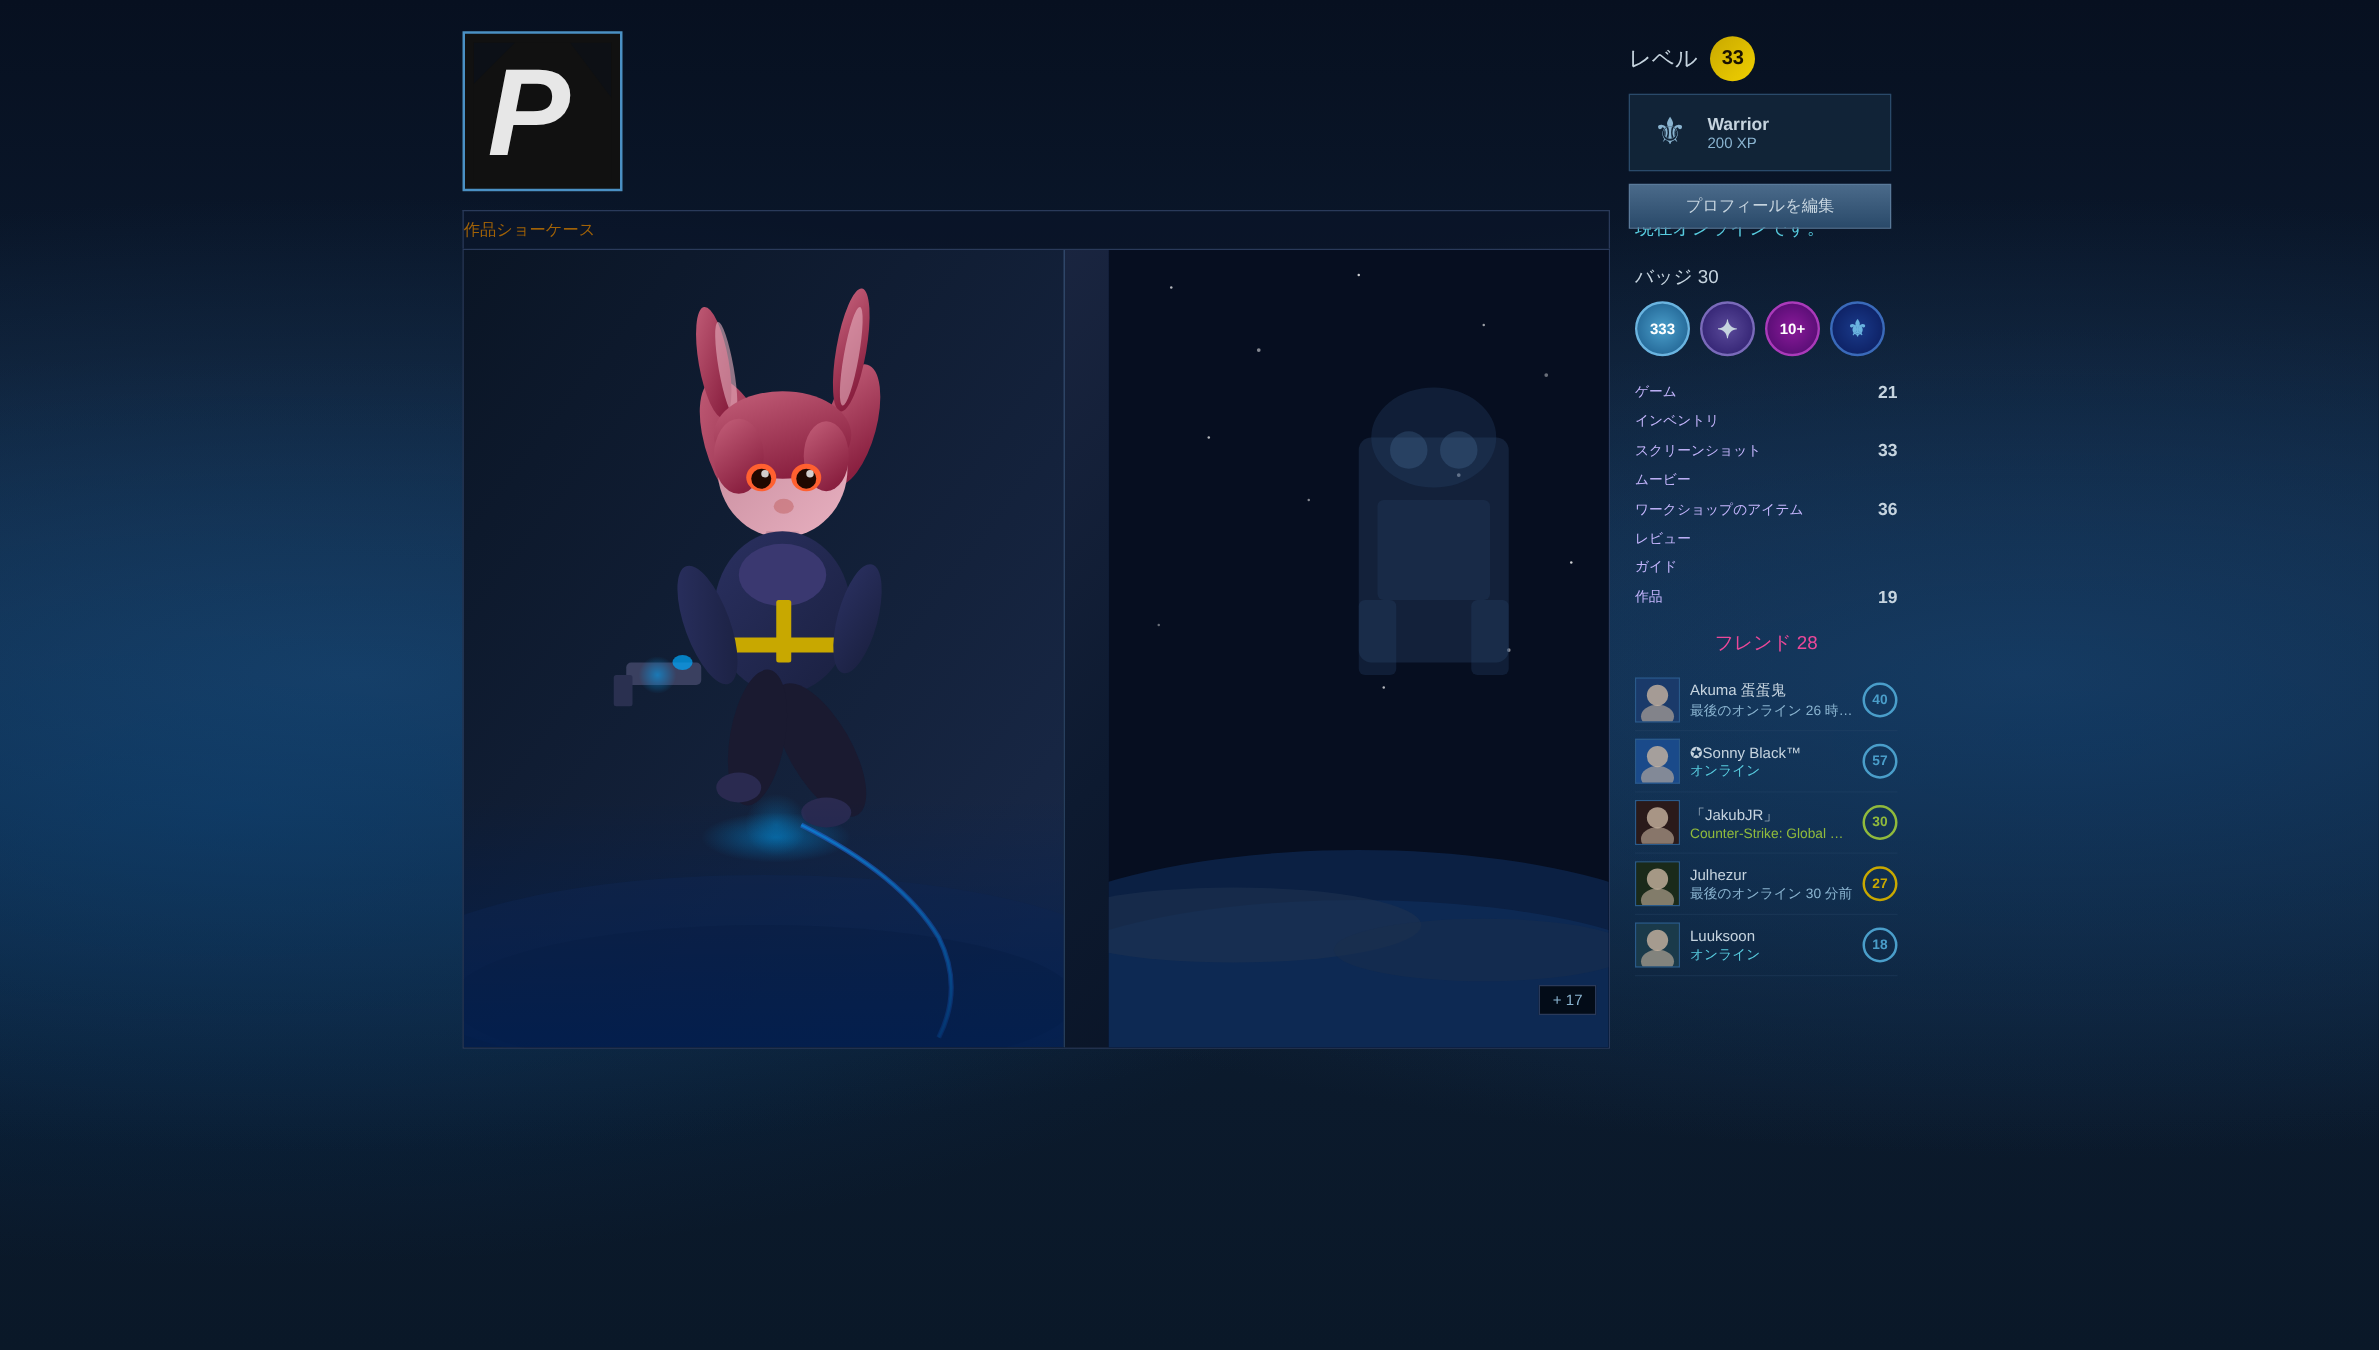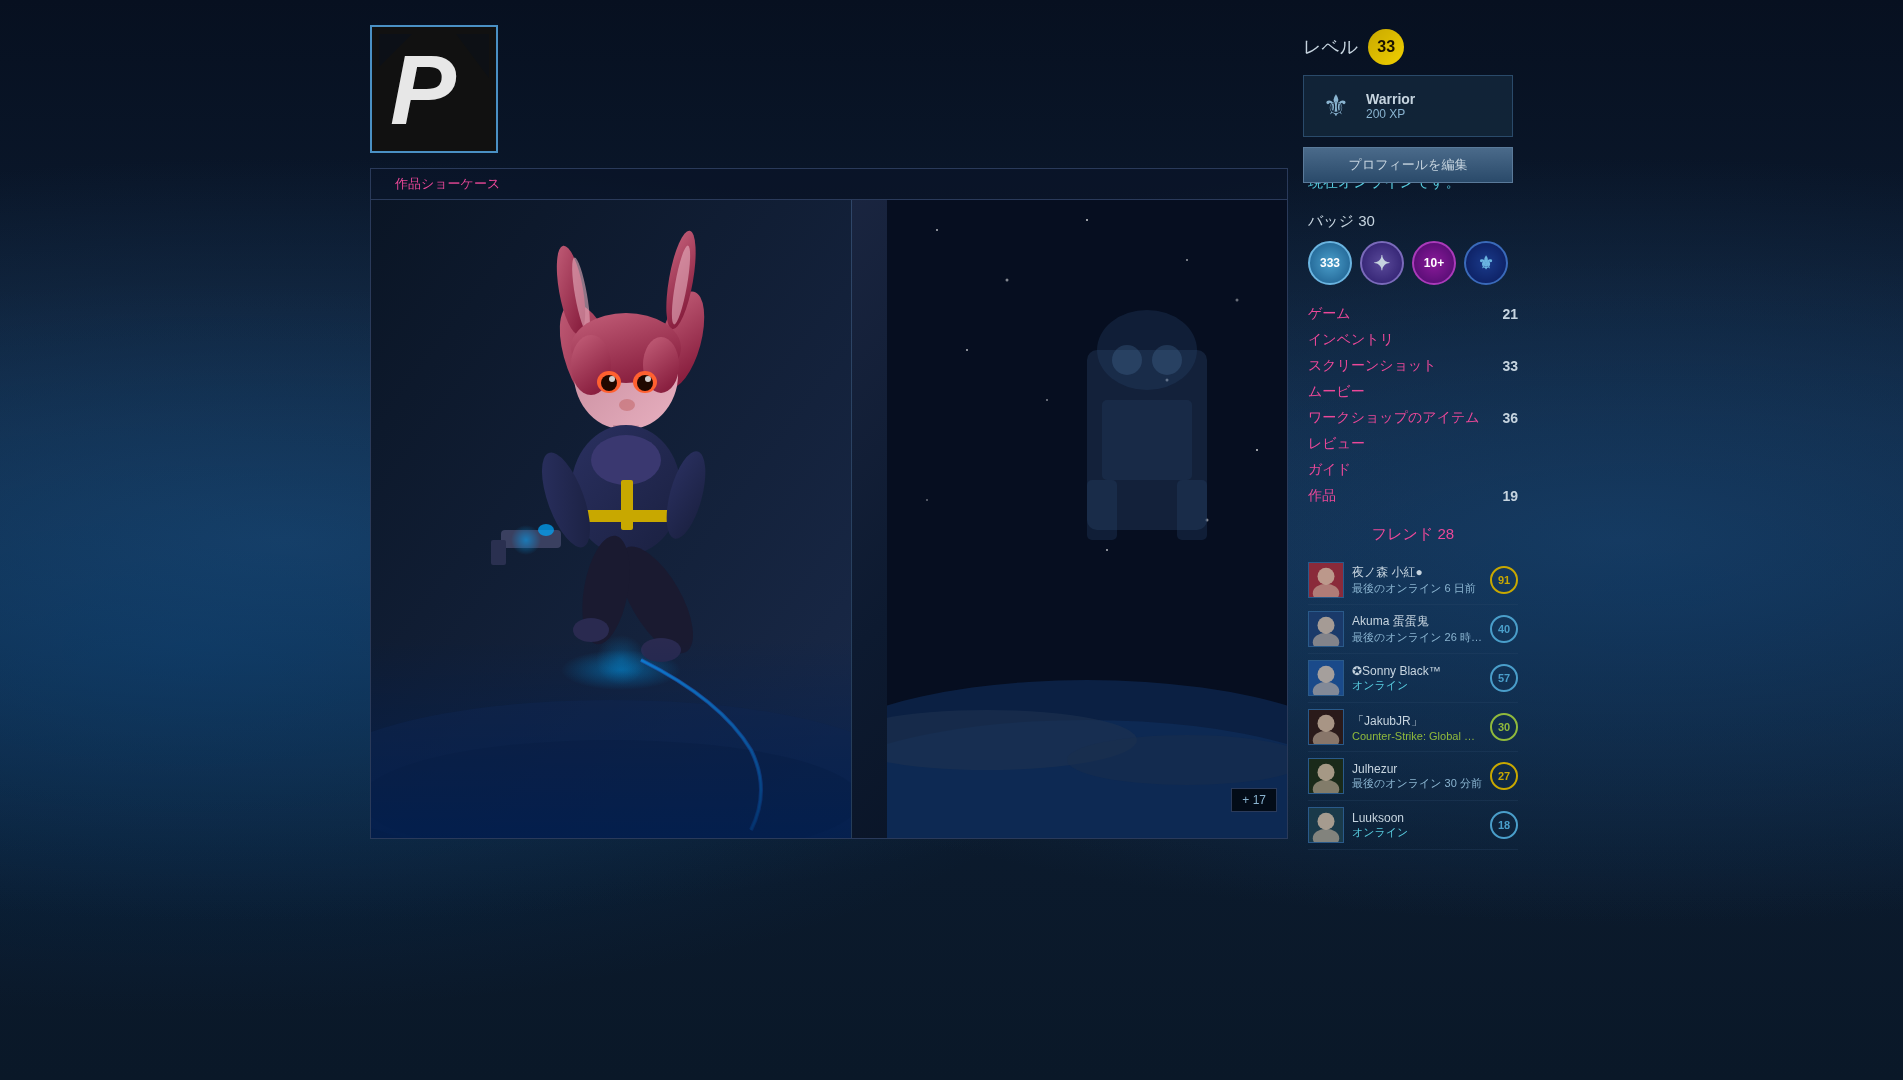--- a/index.html
+++ b/index.html
@@ -201,25 +201,25 @@
       gap: 20px;
     }
 
     .left-section {
       flex: 1;
       min-width: 0;
     }
 
     .showcase-header {
       font-size: 13px;
-      color: #ec4899;
+      color: #a16207;
       background: rgba(10, 20, 40, 0.6);
       border: 1px solid #2a3a5a;
       border-bottom: none;
-      padding: 6px 24px;
+      padding: 6px 0;
       display: inline-block;
       width: 100%;
     }
 
     .showcase-container {
       border: 1px solid #2a3a5a;
       background: rgba(0,0,0,0.3);
       position: relative;
       height: 640px;
       overflow: hidden;
@@ -370,22 +370,22 @@
       margin-bottom: 20px;
     }
 
     .stat-row {
       display: flex;
       align-items: center;
       justify-content: space-between;
     }
 
     .stat-label {
-      font-size: 14px;
-      color: #ec4899;
+      font-size: 11px;
+      color: #c4b5fd;
       cursor: pointer;
     }
 
     .stat-value {
       font-size: 14px;
       color: #c6d4df;
       font-weight: bold;
     }
 
     
@@ -690,34 +690,20 @@
       </div>
 
       <div class="friends-section">
         <div class="friends-title">
           <span>フレンド</span>
           <span>28</span>
         </div>
 
         <div id="friends-list">
             <div class="friend-item">
-    <div class="friend-avatar" style="background:#8a2a3a">
-      <svg viewBox="0 0 36 36" width="36" height="36">
-        <rect width="36" height="36" fill="#8a2a3a"></rect>
-        <ellipse cx="18" cy="14" rx="9" ry="9" fill="rgba(200,180,160,0.8)"></ellipse>
-        <ellipse cx="18" cy="32" rx="14" ry="10" fill="rgba(200,180,160,0.6)"></ellipse>
-      </svg>
-    </div>
-    <div class="friend-info">
-      <div class="friend-name">夜ノ森 小紅●</div>
-      <div class="friend-status ">最後のオンライン 6 日前</div>
-    </div>
-    <div class="friend-level" style="border-color:#c8a800;color:#c8a800">91</div>
-  </div>
-            <div class="friend-item">
     <div class="friend-avatar" style="background:#1a3a6a">
       <svg viewBox="0 0 36 36" width="36" height="36">
         <rect width="36" height="36" fill="#1a3a6a"></rect>
         <ellipse cx="18" cy="14" rx="9" ry="9" fill="rgba(200,180,160,0.8)"></ellipse>
         <ellipse cx="18" cy="32" rx="14" ry="10" fill="rgba(200,180,160,0.6)"></ellipse>
       </svg>
     </div>
     <div class="friend-info">
       <div class="friend-name">Akuma 蛋蛋鬼</div>
       <div class="friend-status ">最後のオンライン 26 時間 36 分前</div>

